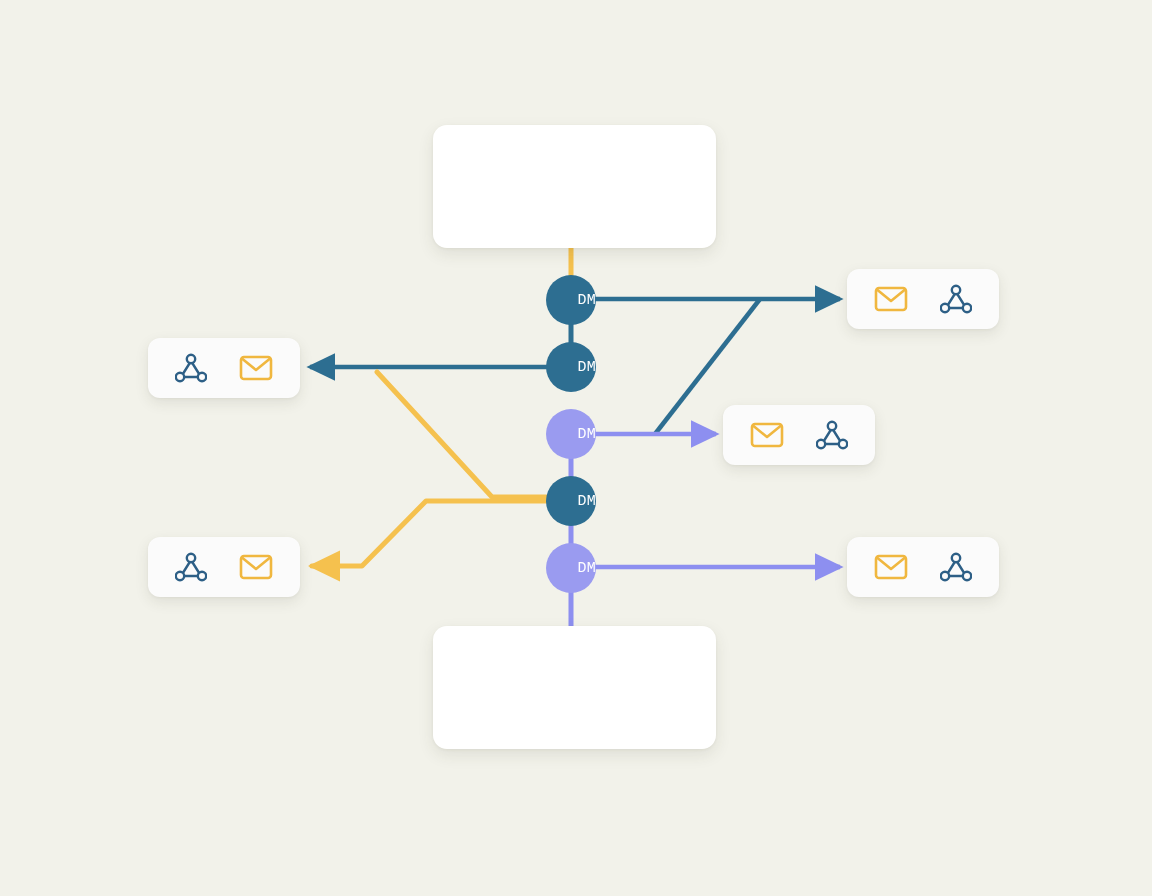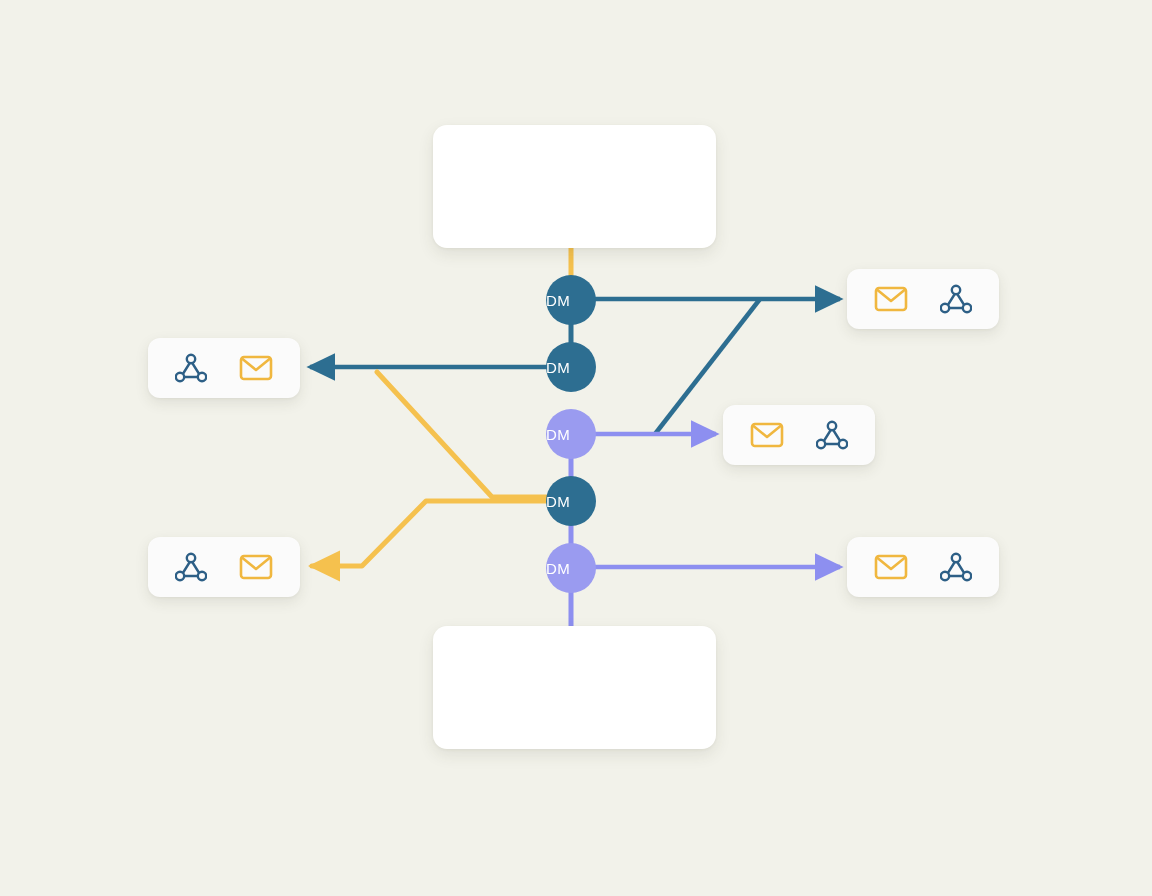--- a/index.html
+++ b/index.html
@@ -59,25 +59,25 @@
   #card-br { left: 847px; top: 537px; width: 152px; height: 60px; }
 
   
   .dm-node {
     position: absolute;
     width: 50px;
     height: 50px;
     border-radius: 50%;
     display: flex;
     align-items: center;
-    justify-content: flex-start;
+    justify-content: flex-end;
     color: #ffffff;
     font-size: 15px;
     letter-spacing: 0.3px;
-    font-family: Liberation Sans, sans-serif;
+    font-family: Liberation Mono, monospace;
   }
   .dm-dark  { background: #2d6e91; }
   .dm-light { background: #9a9bf0; }
 </style>
 </head>
 <body>
 
 <div id="stage">
 
   <svg id="wires" viewBox="0 0 1152 896" xmlns="http://www.w3.org/2000/svg">

